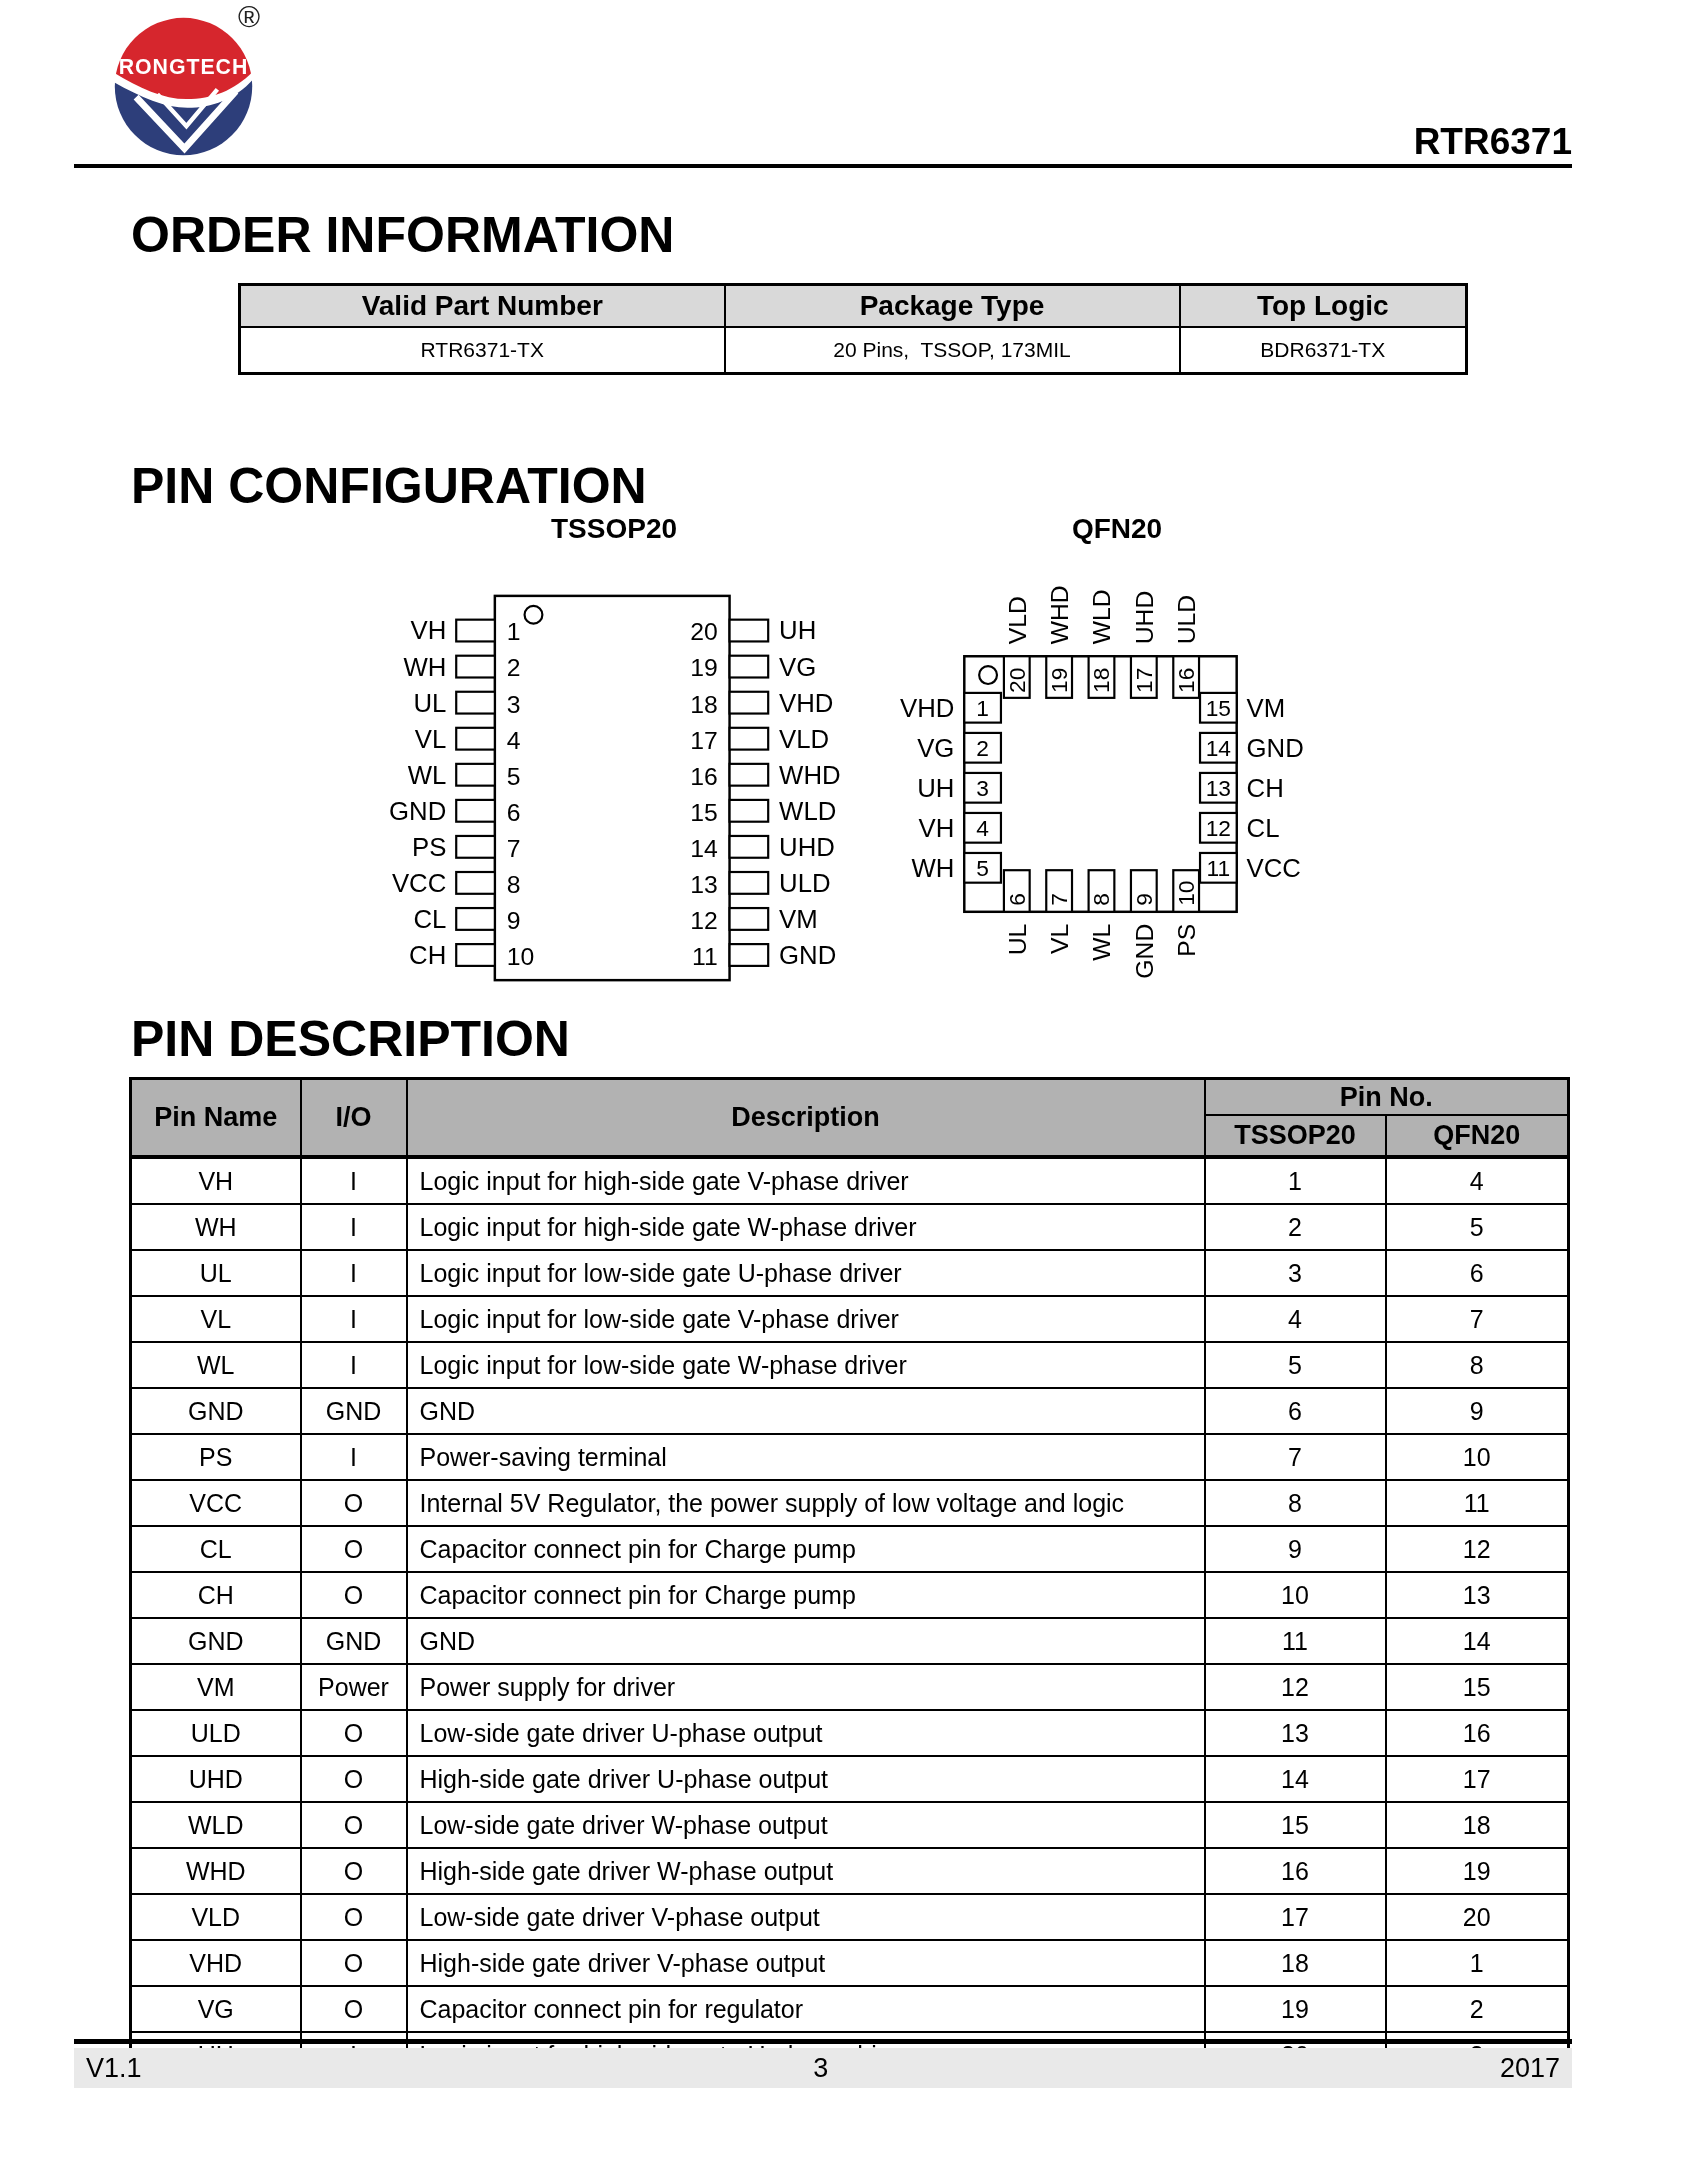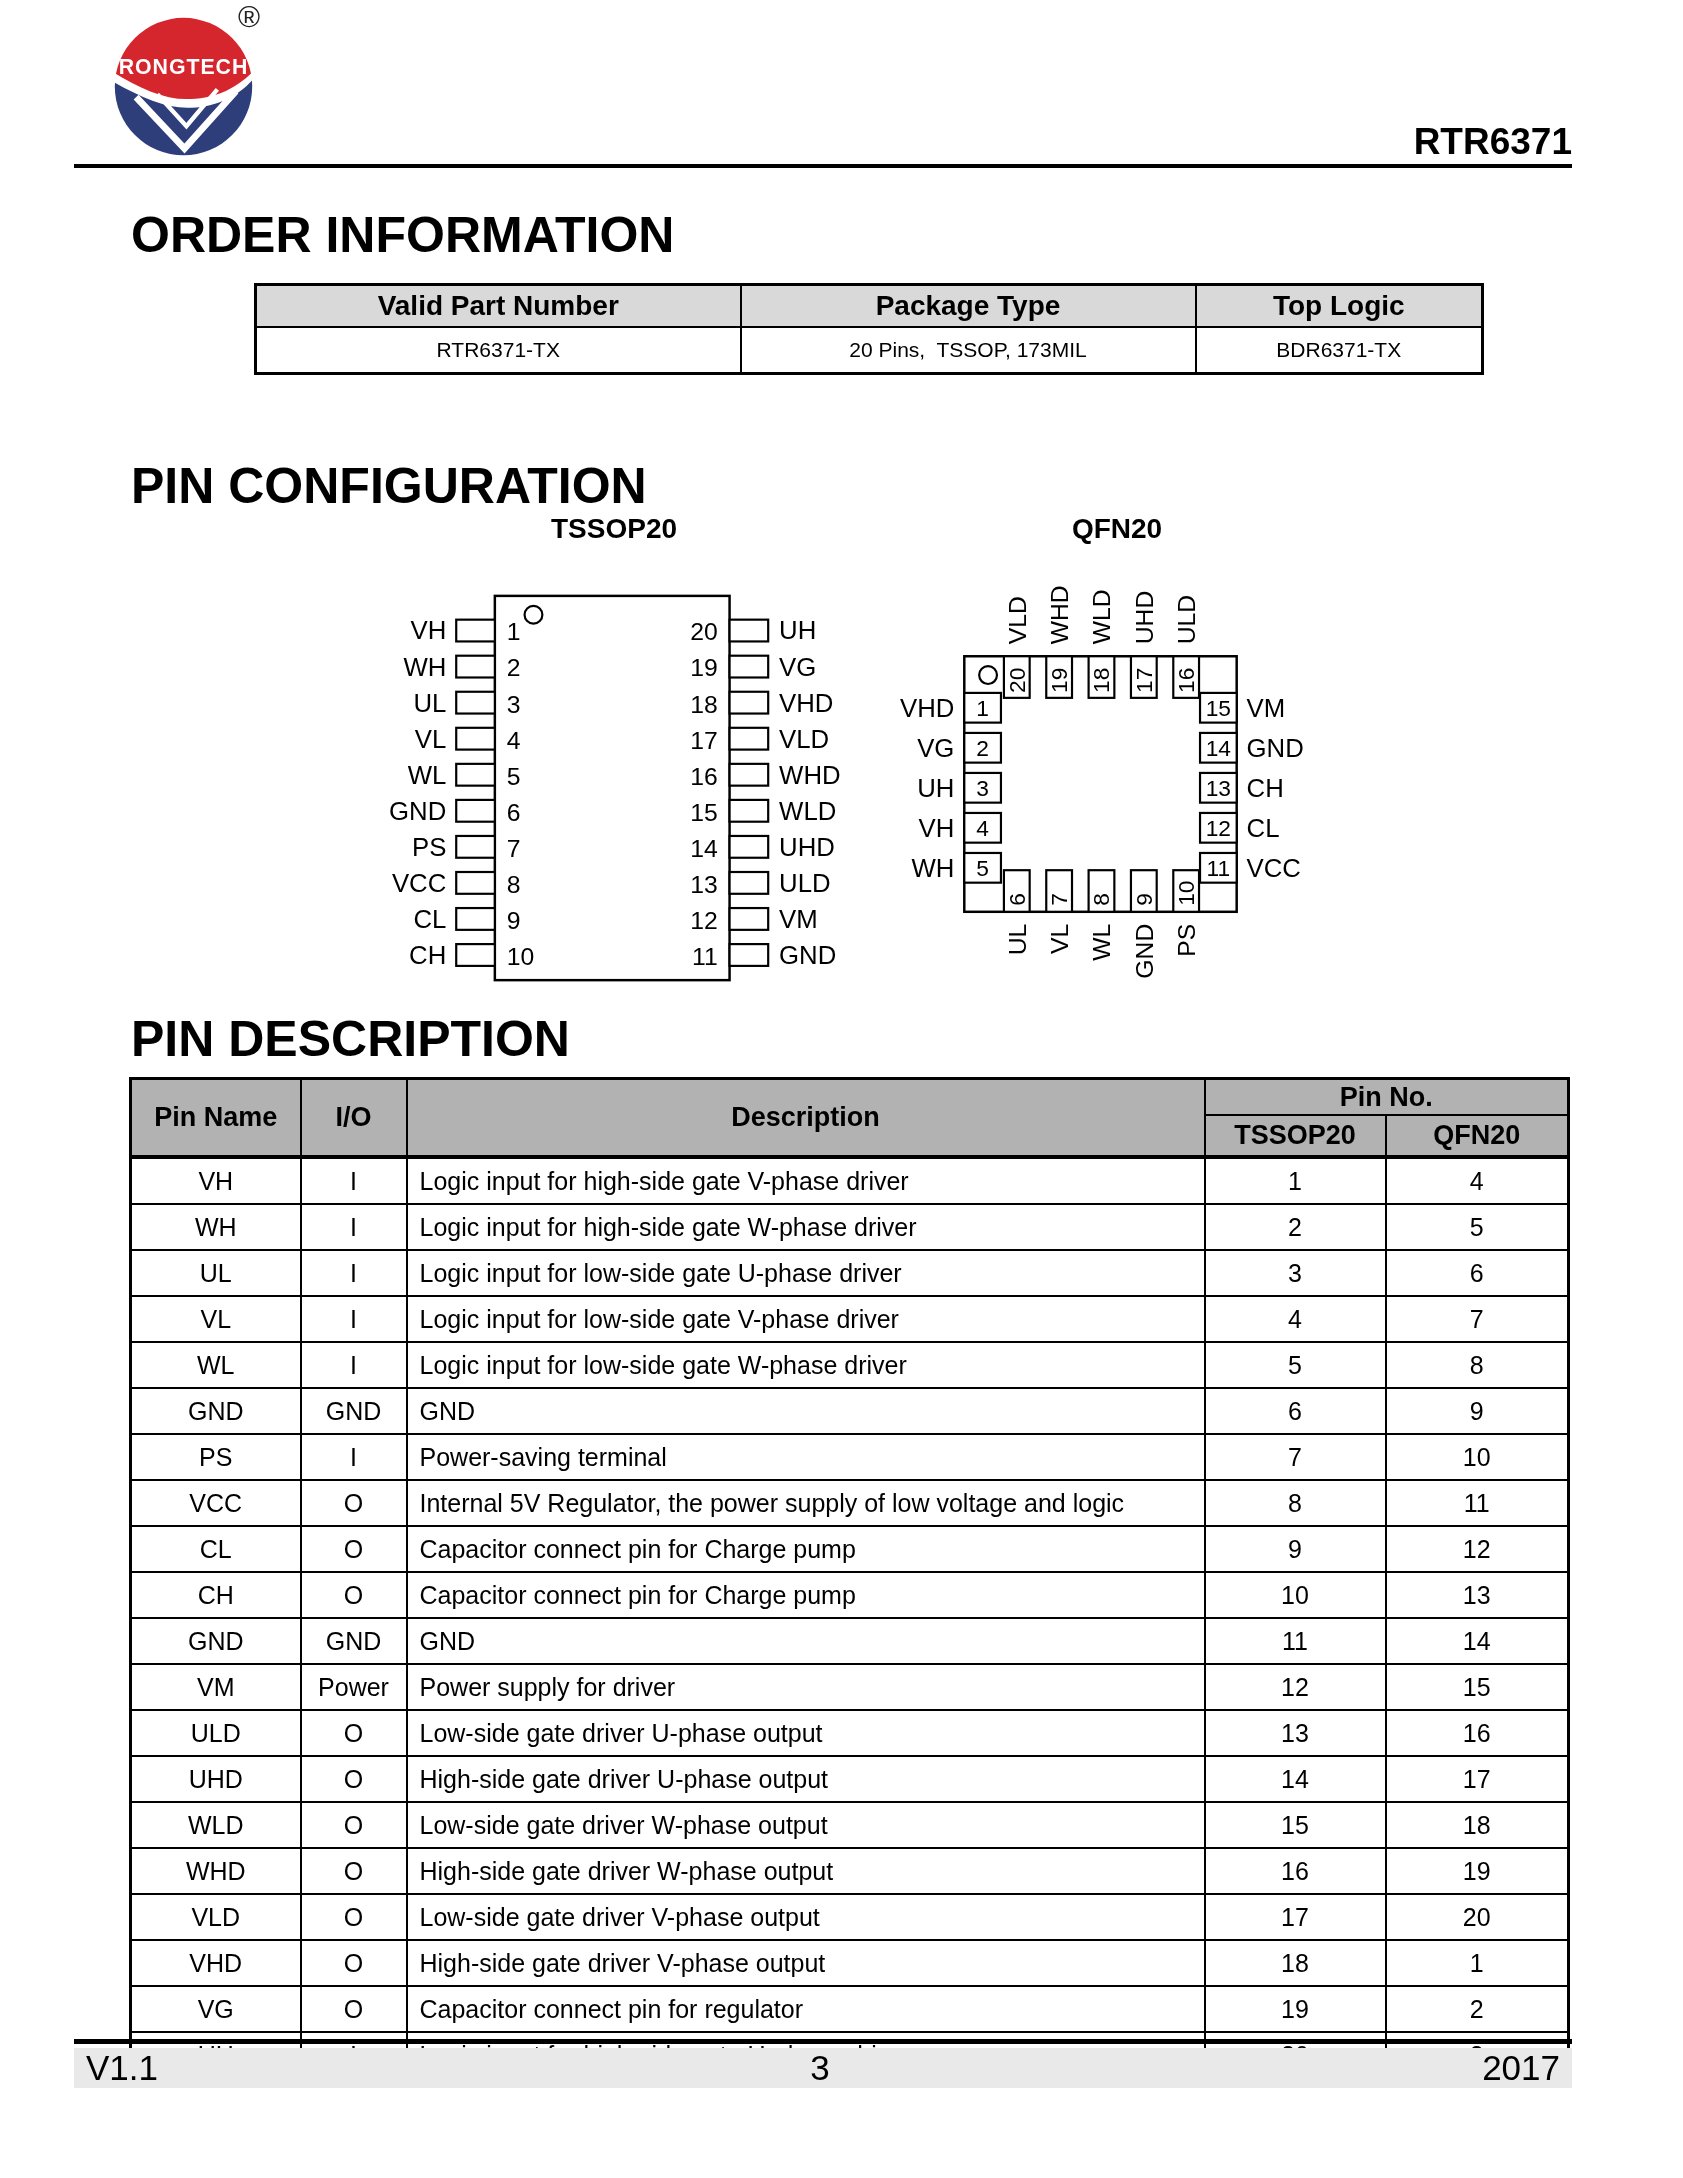--- a/index.html
+++ b/index.html
@@ -8,21 +8,21 @@
   
   .logo{position:absolute;left:109px;top:12px;width:150px;height:150px;}
   .logotext{fill:#fff;font-size:22px;font-weight:bold;letter-spacing:1px;}
   .regmark{position:absolute;left:238px;top:0px;font-size:30px;color:#222;}
   .part-number{position:absolute;top:121px;right:111px;font-size:37px;font-weight:bold;}
   .header-rule{position:absolute;left:74px;top:164px;width:1498px;height:4px;background:#000;}
   
   .h1{position:absolute;left:131px;font-size:50px;font-weight:bold;line-height:1;letter-spacing:0px;white-space:nowrap;}
   
   .order-table{position:absolute;left:238px;top:283px;width:1228px;border-collapse:collapse;
-               table-layout:fixed;border:3px solid #000;margin-left:16px;}
+               table-layout:fixed;border:3px solid #000;}
   .order-table th{background:#d9d9d9;height:38px;font-size:28px;font-weight:bold;border:2px solid #000;text-align:center;}
   .order-table td{height:42px;font-size:21px;border:2px solid #000;text-align:center;white-space:pre-wrap;}
   
   .pkg-label{position:absolute;top:513px;width:198px;text-align:center;font-size:28px;font-weight:bold;}
   
   .chipsvg{position:absolute;}
   svg text{font-family:"Liberation Sans",sans-serif;fill:#000;}
   .chipbody{fill:#fff;stroke:#000;stroke-width:2.5;}
   .pinstub,.qfnbox{fill:#fff;stroke:#000;stroke-width:2.2;}
   .pin1mark{fill:#fff;stroke:#000;stroke-width:2.2;}
@@ -36,21 +36,21 @@
   .pin-table th{background:#b2b2b2;font-size:27px;font-weight:bold;border:2px solid #000;
                 border-bottom:4px solid #000;text-align:center;}
   .pin-table th.pinno{border-bottom:2px solid #000;height:32px;}
   .pin-table thead tr:last-child th{height:37px;}
   .pin-table td{height:44px;font-size:25px;border:2px solid #000;text-align:center;padding:0;overflow:hidden;}
   .pin-table td.desc{text-align:left;padding-left:12px;}
   
   .footer-rule{position:absolute;left:74px;top:2039px;width:1498px;height:5px;background:#000;}
   .footer-bar{position:absolute;left:74px;top:2048px;width:1498px;height:40px;background:#e9e9e9;
               display:flex;align-items:center;justify-content:space-between;
-              font-size:35px;padding:0 12px;box-sizing:border-box;}
+              font-size:27px;padding:0 12px;box-sizing:border-box;}
 </style>
 </head>
 <body>
 
 <div class="page">
 
   <svg class="logo" viewBox="0 0 155 155">
     <defs>
         <clipPath id="logoclip">
           <circle cx="77" cy="77" r="71"></circle>

